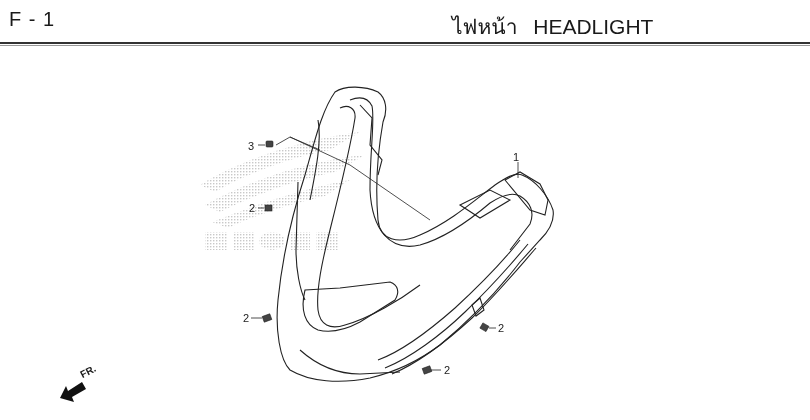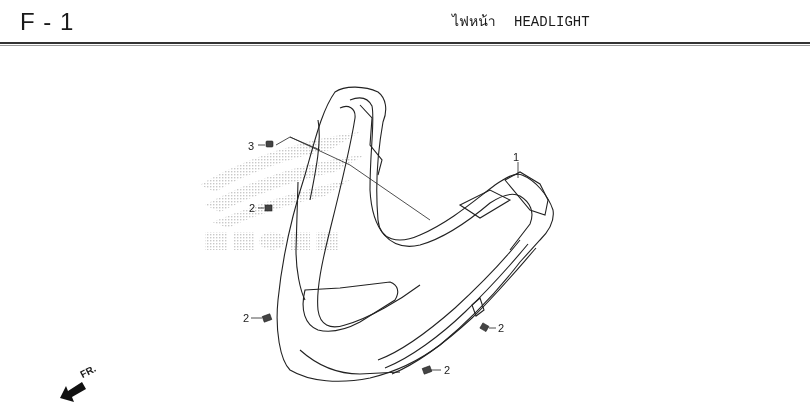--- a/index.html
+++ b/index.html
@@ -1,20 +1,20 @@
 <!DOCTYPE html>
 <html><head>
   <meta charset="utf-8">
   <style>
     html, body { margin: 0; padding: 0; background: #ffffff; }
     body { width: 810px; height: 420px; position: relative; overflow: hidden;
            font-family: "Liberation Sans", sans-serif; color: #1a1a1a; }
     .header { position: absolute; left: 0; top: 0; width: 810px; height: 46px; }
-    .page-code { position: absolute; left: 20px; top: 8px; font-size: 24px; letter-spacing: 1px; }
-    .title { position: absolute; left: 452px; top: 10px; font-size: 14px; font-family: Liberation Mono, monospace; }
+    .page-code { position: absolute; left: 9px; top: 8px; font-size: 20px; letter-spacing: 1px; }
+    .title { position: absolute; left: 452px; top: 10px; font-size: 21px; }
     .title .thai { margin-right: 10px; }
     .rule-top { position: absolute; left: 0; top: 42px; width: 810px; height: 2px; background: #333; }
     .rule-bot { position: absolute; left: 0; top: 45px; width: 810px; height: 1px; background: #999; }
     svg.diagram { position: absolute; left: 0; top: 0; }
     .callout { position: absolute; font-size: 11px; color: #222; }
     .fr { position: absolute; left: 80px; top: 366px; font-size: 10px; font-weight: bold;
           transform: rotate(-28deg); letter-spacing: 0px; }
   </style>
 </head>
 <body>

